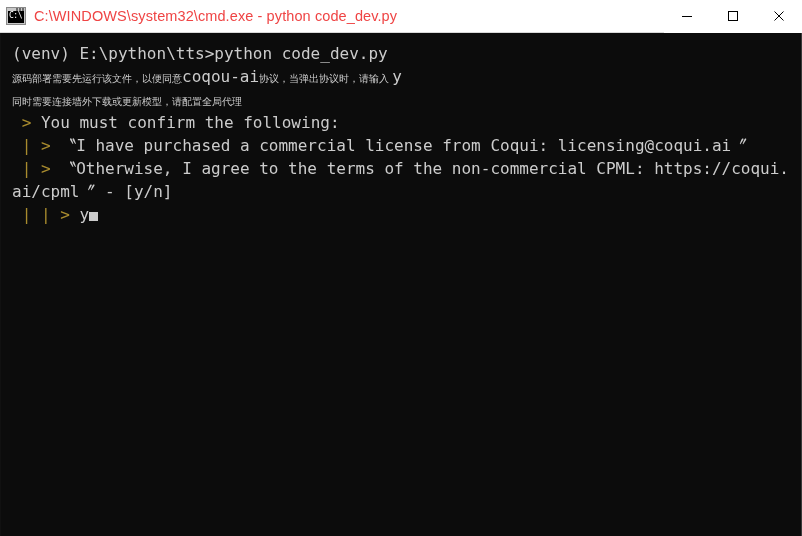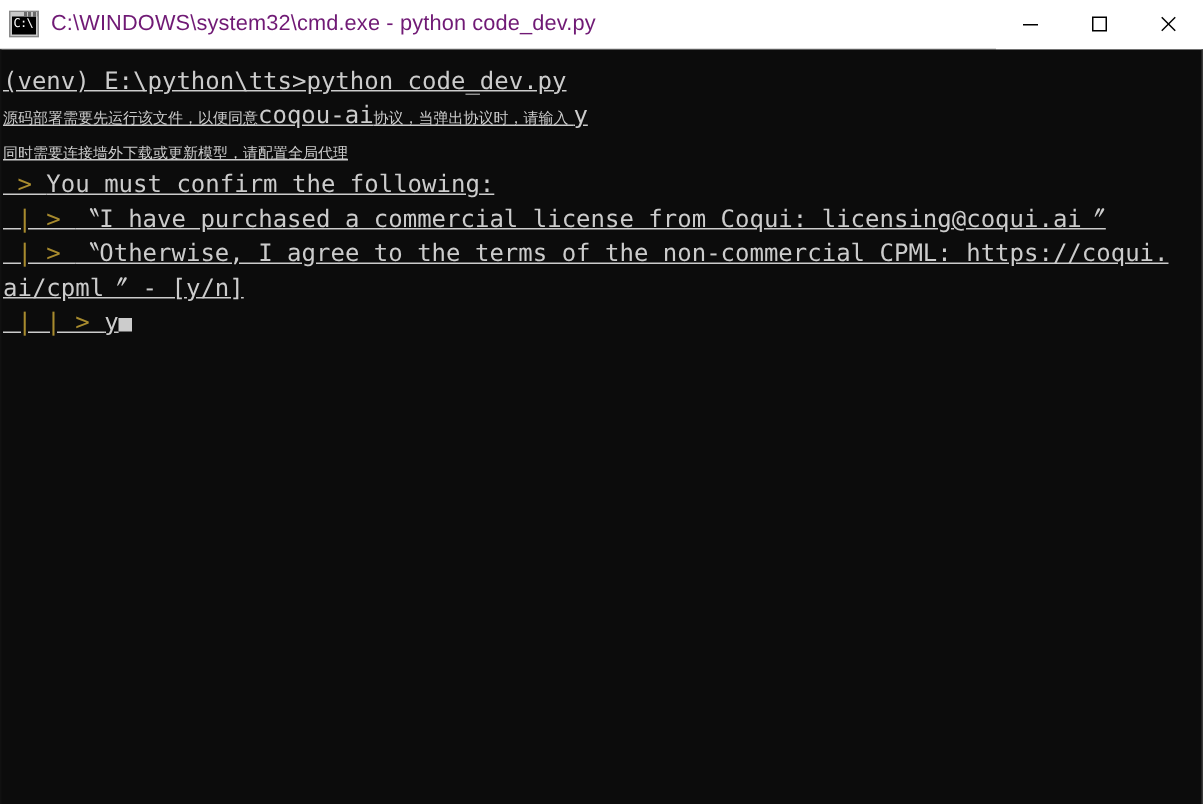--- a/index.html
+++ b/index.html
@@ -81,21 +81,21 @@
     position: absolute;
     right: 1px; top: 1px;
     width: 9px; height: 3px;
     background: repeating-linear-gradient(
       to right, #6b6b6b 0px, #6b6b6b 2px, #c8c8c8 2px, #c8c8c8 3px);
   }
 
   #title-text {
     font-family: "Liberation Sans", sans-serif;
     font-size: 14.5px;
-    color: #701a75;
+    color: #ef4444;
     white-space: nowrap;
     letter-spacing: 0.1px;
   }
 
   .win-controls {
     display: flex;
     flex: 0 0 auto;
     height: 33px;
   }
   .win-btn {
@@ -114,30 +114,29 @@
     background: #0c0c0c;
     position: relative;
     overflow: hidden;
     border-left: 1px solid #111111;
     border-right: 1px solid #3a3a3a;
     box-sizing: border-box;
   }
 
   #console-text {
     position: absolute;
-    left: 1px;
+    left: 11px;
     top: 9px;
     right: 0;
     font-family: "DejaVu Sans Mono", "Liberation Mono", monospace;
     font-size: 16px;
     line-height: 23px;
     color: #cccccc;
     white-space: pre;
     letter-spacing: 0px;
-    text-decoration: underline;
   }
 
   .cline {
     height: 23px;
     white-space: pre;
   }
 
   .tok-plain  { color: #cccccc; }
   .tok-prompt { color: #a88b2e; }
   .tok-cjk {

